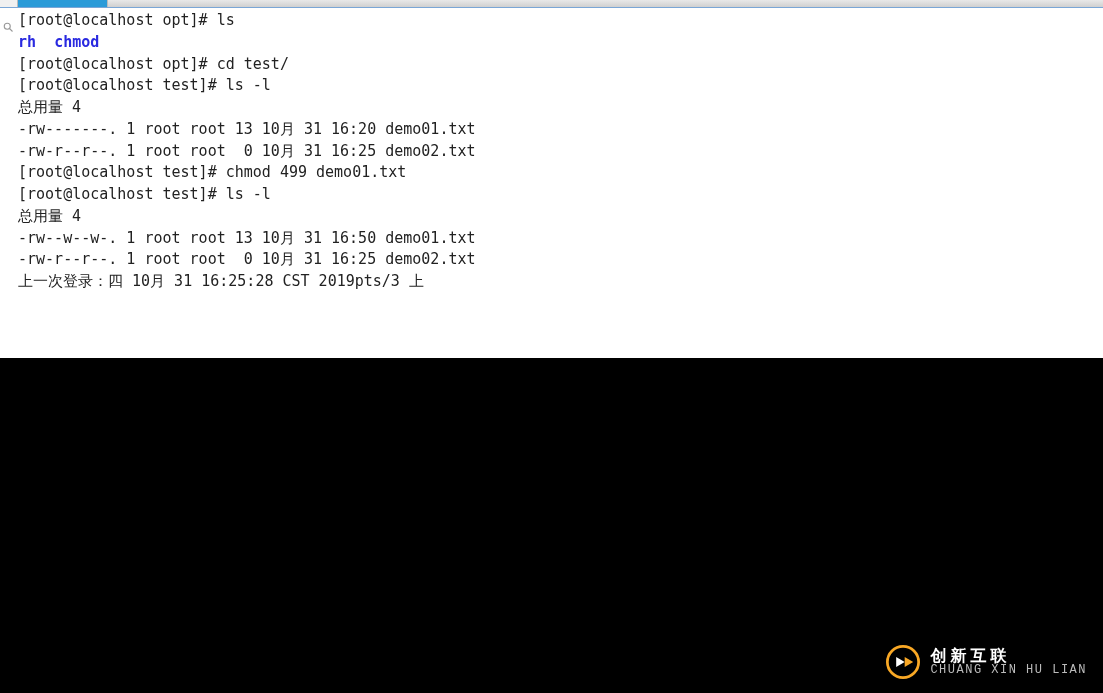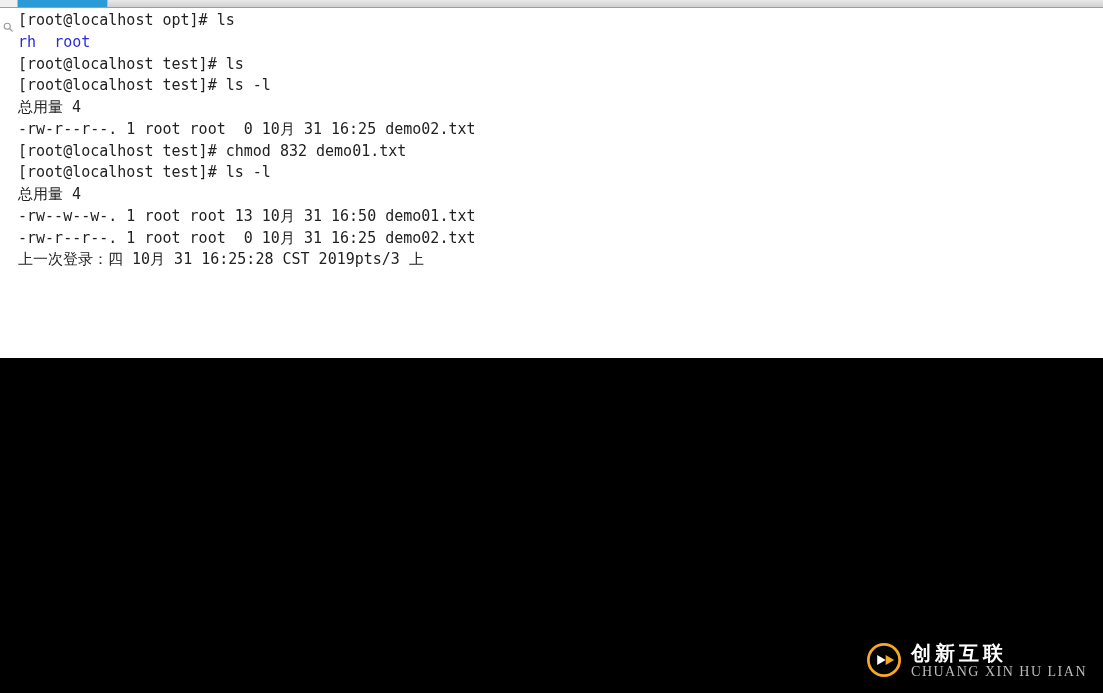--- a/index.html
+++ b/index.html
@@ -40,62 +40,63 @@
     }
     .search-ico {
       position: absolute;
       left: 2px;
       top: 10px;
       width: 12px;
       height: 12px;
       color: #888;
     }
     .line { white-space: pre; }
-    .blue { color: #2a2ae0; font-weight: normal; }
+    .blue { color: #2a2ae0; font-weight: bold; }
     .lower-black {
       background: #000;
       height: 335px;
     }
     .watermark {
       position: absolute;
       bottom: 14px;
       right: 16px;
       display: flex;
       align-items: center;
       gap: 10px;
       color: #fff;
     }
     .watermark .wm-text { display: flex; flex-direction: column; line-height: 1.1; }
-    .watermark .wm-chinese { font-size: 20px; font-weight: 600; letter-spacing: 4px; font-family: "Microsoft YaHei", sans-serif; }
-    .watermark .wm-pinyin { font-size: 14px; letter-spacing: 1.5px; color: #bbb; font-family: Liberation Serif, serif; }
+    .watermark .wm-chinese { font-size: 16px; font-weight: 600; letter-spacing: 4px; font-family: "Microsoft YaHei", sans-serif; }
+    .watermark .wm-pinyin { font-size: 12px; letter-spacing: 1.5px; color: #bbb; font-family: Liberation Mono, monospace; }
     .watermark svg { width: 34px; height: 34px; }
   </style>
 </head>
 <body>
 
 <div class="topbar">
   <div class="tab"></div>
   <div class="tab active"></div>
 </div>
 
 <div class="terminal">
   <span class="search-ico">
     <svg viewBox="0 0 16 16" fill="none" stroke="#999" stroke-width="1.5">
       <circle cx="7" cy="7" r="4"></circle>
         <line x1="10" y1="10" x2="14" y2="14"></line>
     </svg>
   </span>
   <div id="term-lines">
       <div class="line"><span>[root@localhost opt]# ls</span></div>
-      <div class="line"><span class="blue">rh</span><span>  </span><span class="blue">root</span></div>
-      <div class="line"><span>[root@localhost test]# ls</span></div>
+      <div class="line"><span class="blue">rh</span><span>  </span><span class="blue">chmod</span></div>
+      <div class="line"><span>[root@localhost opt]# cd test/</span></div>
       <div class="line"><span>[root@localhost test]# ls -l</span></div>
       <div class="line"><span>总用量 4</span></div>
+      <div class="line"><span>-rw-------. 1 root root 13 10月 31 16:20 demo01.txt</span></div>
       <div class="line"><span>-rw-r--r--. 1 root root  0 10月 31 16:25 demo02.txt</span></div>
-      <div class="line"><span>[root@localhost test]# chmod 832 demo01.txt</span></div>
+      <div class="line"><span>[root@localhost test]# chmod 499 demo01.txt</span></div>
       <div class="line"><span>[root@localhost test]# ls -l</span></div>
       <div class="line"><span>总用量 4</span></div>
       <div class="line"><span>-rw--w--w-. 1 root root 13 10月 31 16:50 demo01.txt</span></div>
       <div class="line"><span>-rw-r--r--. 1 root root  0 10月 31 16:25 demo02.txt</span></div>
       <div class="line"><span>上一次登录：四 10月 31 16:25:28 CST 2019pts/3 上</span></div>
     </div>
 </div>
 
 <div class="lower-black"></div>
 

